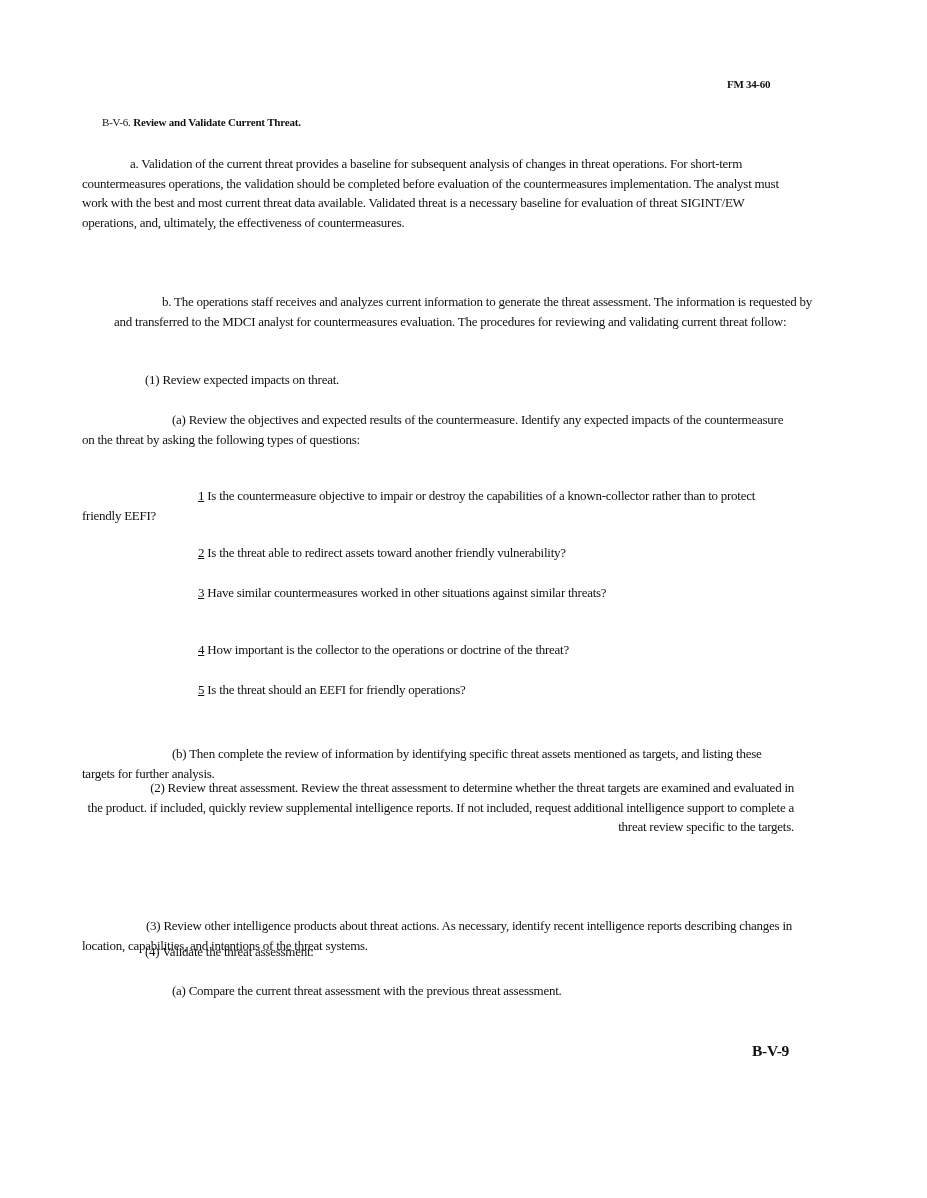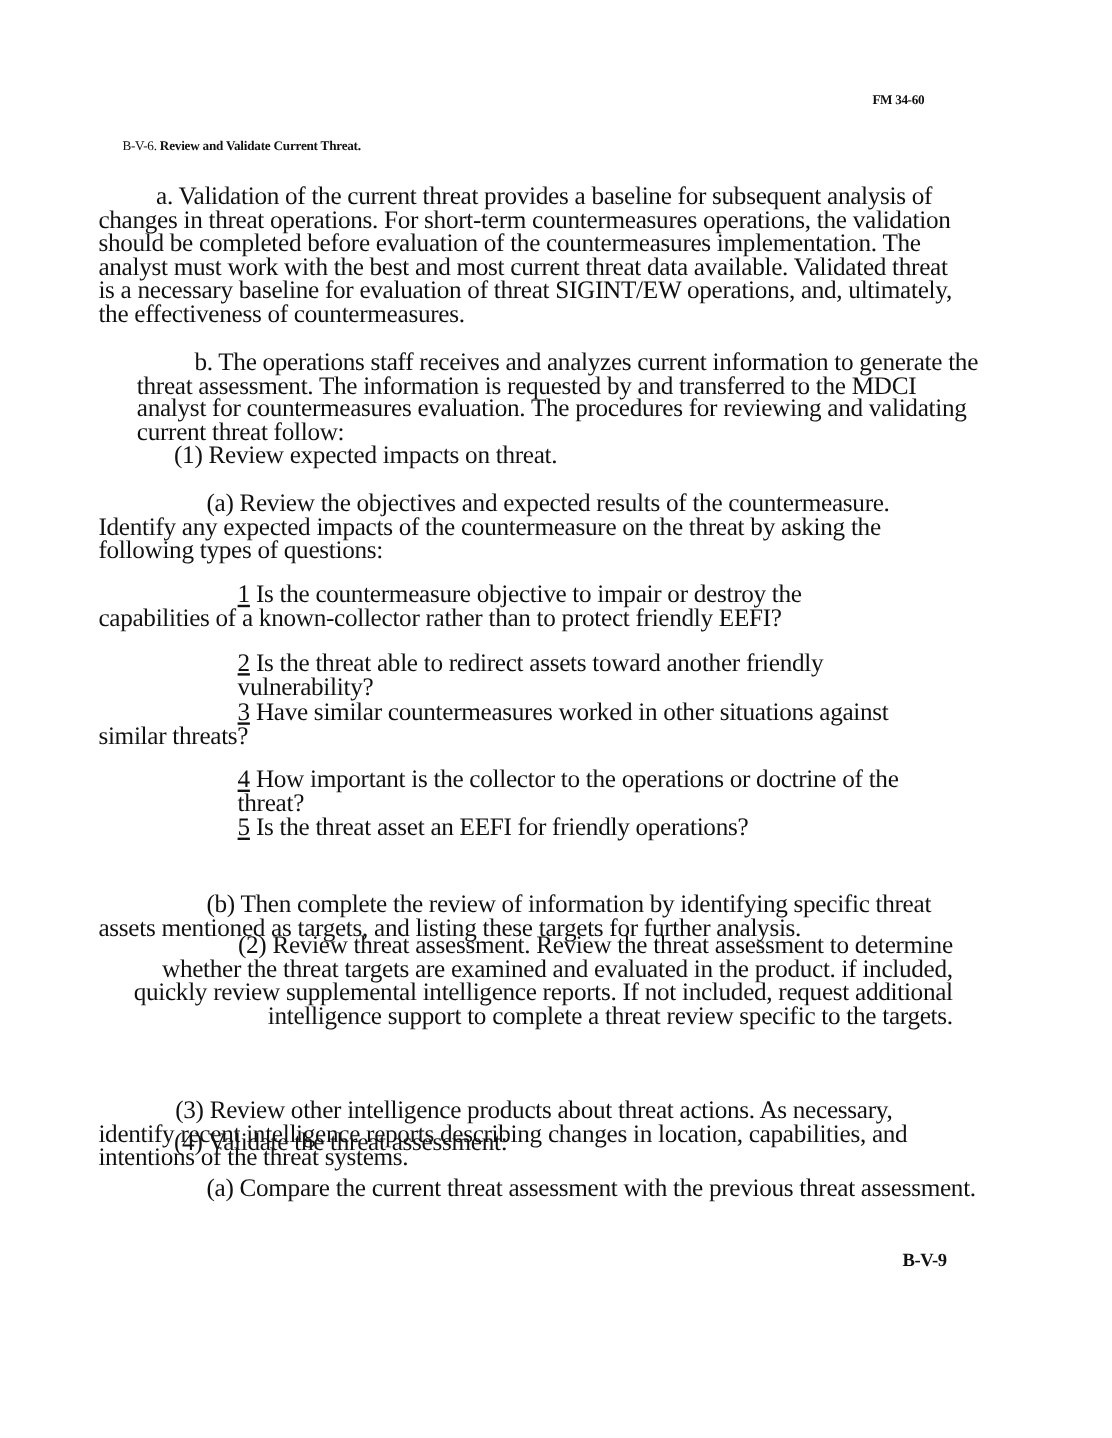--- a/index.html
+++ b/index.html
@@ -2,21 +2,21 @@
 <html><head>
 <meta charset="utf-8">
 <style>
   html, body { margin: 0; padding: 0; background: #ffffff; }
   body { width: 927px; height: 1198px; position: relative; overflow: hidden;
          font-family: "Liberation Serif", "DejaVu Serif", serif; color: #111; }
   .abs { position: absolute; }
   .hdr { font-weight: bold; font-size: 11px; letter-spacing: -0.3px; }
   .title { left: 82px; top: 116px; font-size: 11px; letter-spacing: -0.2px; margin-left: 20px; }
   .title b { font-weight: bold; }
-  .para { position: absolute; left: 82px; width: 712px; font-size: 21px;
+  .para { position: absolute; left: 82px; width: 712px; font-size: 13px;
           line-height: 19.5px; letter-spacing: -0.25px; margin: 0; }
   .u { text-decoration: underline; }
 </style>
 </head>
 <body>
 
 <div class="abs hdr" style="left:727px; top:78px;">FM 34-60</div>
 
 <div class="abs title">
   <span>B-V-6.</span>
@@ -32,21 +32,21 @@
 <p class="para" style="top:410px; text-indent:90px;">(a) Review the objectives and expected results of the countermeasure. Identify any expected impacts of the countermeasure on the threat by asking the following types of questions:</p>
 
 <p class="para" style="top:486px; text-indent:116px; width:680px;"><span class="u">1</span><span> Is the countermeasure objective to impair or destroy the capabilities of a known-collector rather than to protect friendly EEFI?</span></p>
 
 <p class="para" style="top:543px; left:198px; width:600px;"><span class="u">2</span><span> Is the threat able to redirect assets toward another friendly vulnerability?</span></p>
 
 <p class="para" style="top:583px; text-indent:116px; width:690px; line-height:20px;"><span class="u">3</span><span> Have similar countermeasures worked in other situations against similar threats?</span></p>
 
 <p class="para" style="top:640px; left:198px; width:600px;"><span class="u">4</span><span> How important is the collector to the operations or doctrine of the threat?</span></p>
 
-<p class="para" style="top:680px; left:198px; width:600px;"><span class="u">5</span><span> Is the threat asset an EEFI for friendly operations?</span></p>
+<p class="para" style="top:680px; left:198px; width:600px;"><span class="u">5</span><span> Is the threat should an EEFI for friendly operations?</span></p>
 
 <p class="para" style="top:744px; text-indent:90px;">(b) Then complete the review of information by identifying specific threat assets mentioned as targets, and listing these targets for further analysis.</p>
 
 <p class="para" style="top:778px; text-indent:64px;text-align:right;">(2) Review threat assessment. Review the threat assessment to determine whether the threat targets are examined and evaluated in the product. if included, quickly review supplemental intelligence reports. If not included, request additional intelligence support to complete a threat review specific to the targets.</p>
 
 <p class="para" style="top:916px; text-indent:64px;">(3) Review other intelligence products about threat actions. As necessary, identify recent intelligence reports describing changes in location, capabilities, and intentions of the threat systems.</p>
 
 <p class="para" style="top:942px; left:145px;">(4) Validate the threat assessment:</p>
 
 <p class="para" style="top:981px; left:172px;">(a) Compare the current threat assessment with the previous threat assessment.</p>

